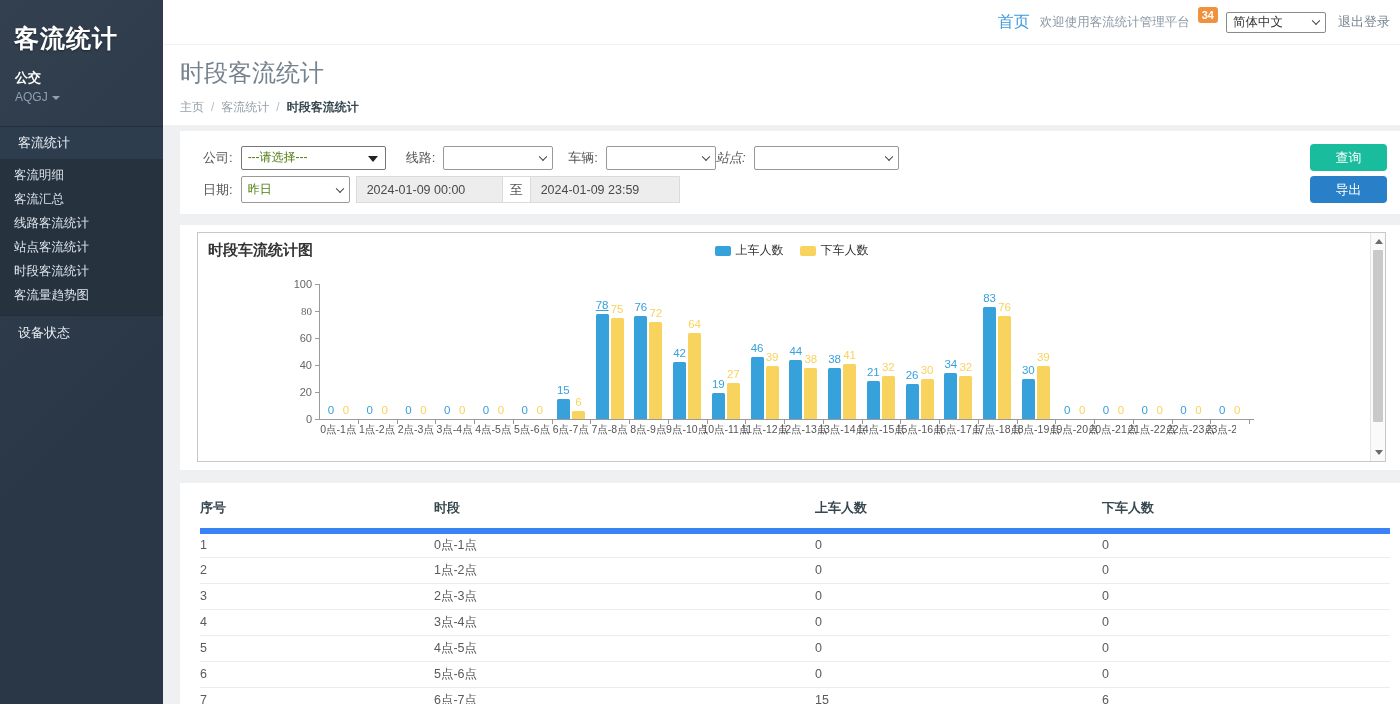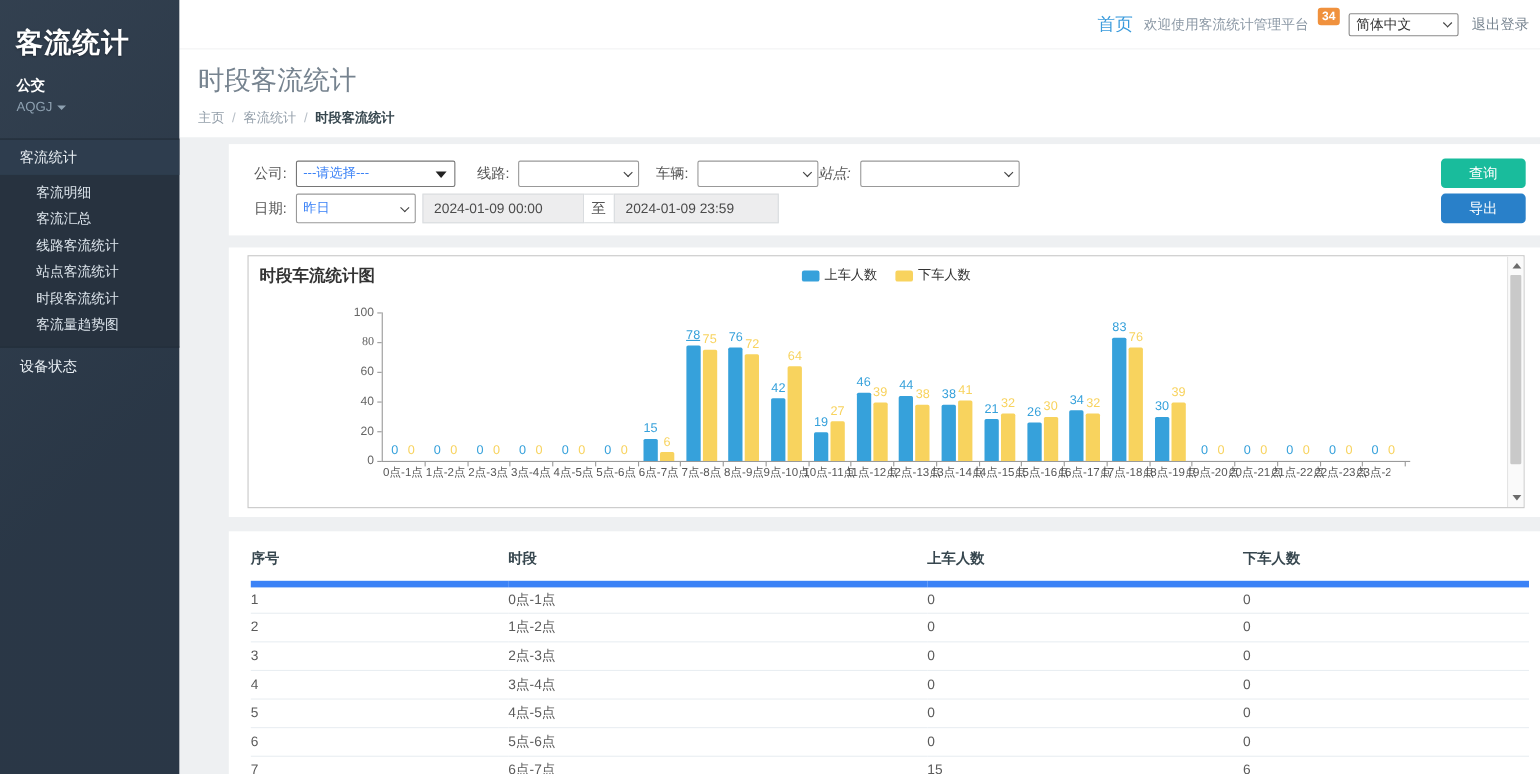--- a/index.html
+++ b/index.html
@@ -15,21 +15,21 @@
   .org { font-size:13px; font-weight:bold; color:#fff; padding:14px 0 0 15px; }
   .orgcode { font-size:12px; color:#8ea1b1; padding:3px 0 0 15px; cursor:pointer; }
   .caret-down { display:inline-block; width:0; height:0; border-left:4px solid transparent;
     border-right:4px solid transparent; border-top:4px solid #8ea1b1; margin-left:4px; vertical-align:middle; }
   .nav { margin-top:22px; }
   .side-item { height:32px; line-height:32px; padding-left:18px; font-size:13px; color:#e8eef3;
     cursor:pointer; }
   .sidebar-section.expanded { background:#27323f; border-top:1px solid #232e3a; border-bottom:1px solid #232e3a; }
   .sidebar-section.expanded .side-item { background:#2e3d4e; }
   .side-sub { padding:4px 0 8px 0; }
-  .side-subitem { height:24px; line-height:24px; padding-left:33px; font-size:12.5px; color:#dde5ec; cursor:pointer; }
+  .side-subitem { height:24px; line-height:24px; padding-left:14px; font-size:12.5px; color:#dde5ec; cursor:pointer; }
   .sidebar-section.plain .side-item { height:34px; line-height:34px; }
 
   
   .main { position:absolute; left:163px; top:0; width:1237px; height:704px; display:flex; flex-direction:column;justify-content:space-between; }
   .topbar { height:45px; background:#fff; display:flex; align-items:center; justify-content:flex-end;
     padding-right:10px; border-bottom:1px solid #f0f1f2; }
   .home-link { color:#3a9bdc; font-size:16px; cursor:pointer; margin-right:10px; }
   .welcome { color:#8b98a5; font-size:12.5px; margin-right:8px; }
   .badge { background:#f0913d; color:#fff; font-size:11px; font-weight:bold; border-radius:3px;
     padding:2px 4px; align-self:flex-start; margin-top:7px; margin-right:8px; }
@@ -40,29 +40,29 @@
     border-bottom:1.4px solid #444; transform:translateY(-70%) rotate(45deg); }
   .logout { color:#76838f; font-size:13px; cursor:pointer; }
 
   .titleblock { height:80px; background:#fff; padding:12px 0 0 17px; }
   .page-title { font-size:24px; color:#76838f; font-weight:normal; }
   .breadcrumb { margin-top:10px; font-size:12px; color:#95a0ab; }
   .breadcrumb .crumb { cursor:pointer; }
   .breadcrumb .crumb.last { color:#37474f; font-weight:bold; cursor:default; }
   .breadcrumb .sep { margin:0 7px; color:#b6bec6; }
 
-  .content { flex:1; background:#eef0f2; overflow:hidden; display:flex; flex-direction:column;padding-left:28px; }
+  .content { flex:1; background:#eef0f2; overflow:hidden; display:flex; flex-direction:column; }
 
   
   .filter-panel { margin:6px 0 0 17px; background:#fff; height:83px; position:relative; }
   .frow { position:absolute; left:23px; display:flex; align-items:center; height:27px; }
   .frow1 { top:13px; } .frow2 { top:45px; }
   .flabel { font-size:13px; color:#555; }
   .sel { height:24px; border:1px solid #999; background:#fff; display:flex; align-items:center;
-    font-size:12px; color:#3b82f6; padding:0 20px 0 6px; position:relative; cursor:pointer; border-radius:2px; }
+    font-size:12px; color:#4d7c0f; padding:0 20px 0 6px; position:relative; cursor:pointer; border-radius:2px; }
   .sel.custom { border-color:#767676; }
   .tri { position:absolute; right:7px; top:50%; transform:translateY(-35%); width:0; height:0;
     border-left:5px solid transparent; border-right:5px solid transparent; border-top:6px solid #222; }
   .dategroup { display:flex; align-items:center; margin-left:6px; height:27px; }
   .dateinput { width:147px; height:27px; background:#ededee; border:1px solid #d9dcdf; font-size:12.5px;
     color:#4a4a4a; display:flex; align-items:center; padding-left:10px; }
   .to-box { width:27px; height:27px; background:#fff; border-top:1px solid #d9dcdf; border-bottom:1px solid #d9dcdf;
     font-size:13px; color:#555; display:flex; align-items:center; justify-content:center; }
   .btn { position:absolute; right:13px; width:77px; height:27px; border:none; border-radius:4px;
     color:#fff; font-size:13px; cursor:pointer; font-family:inherit; }

